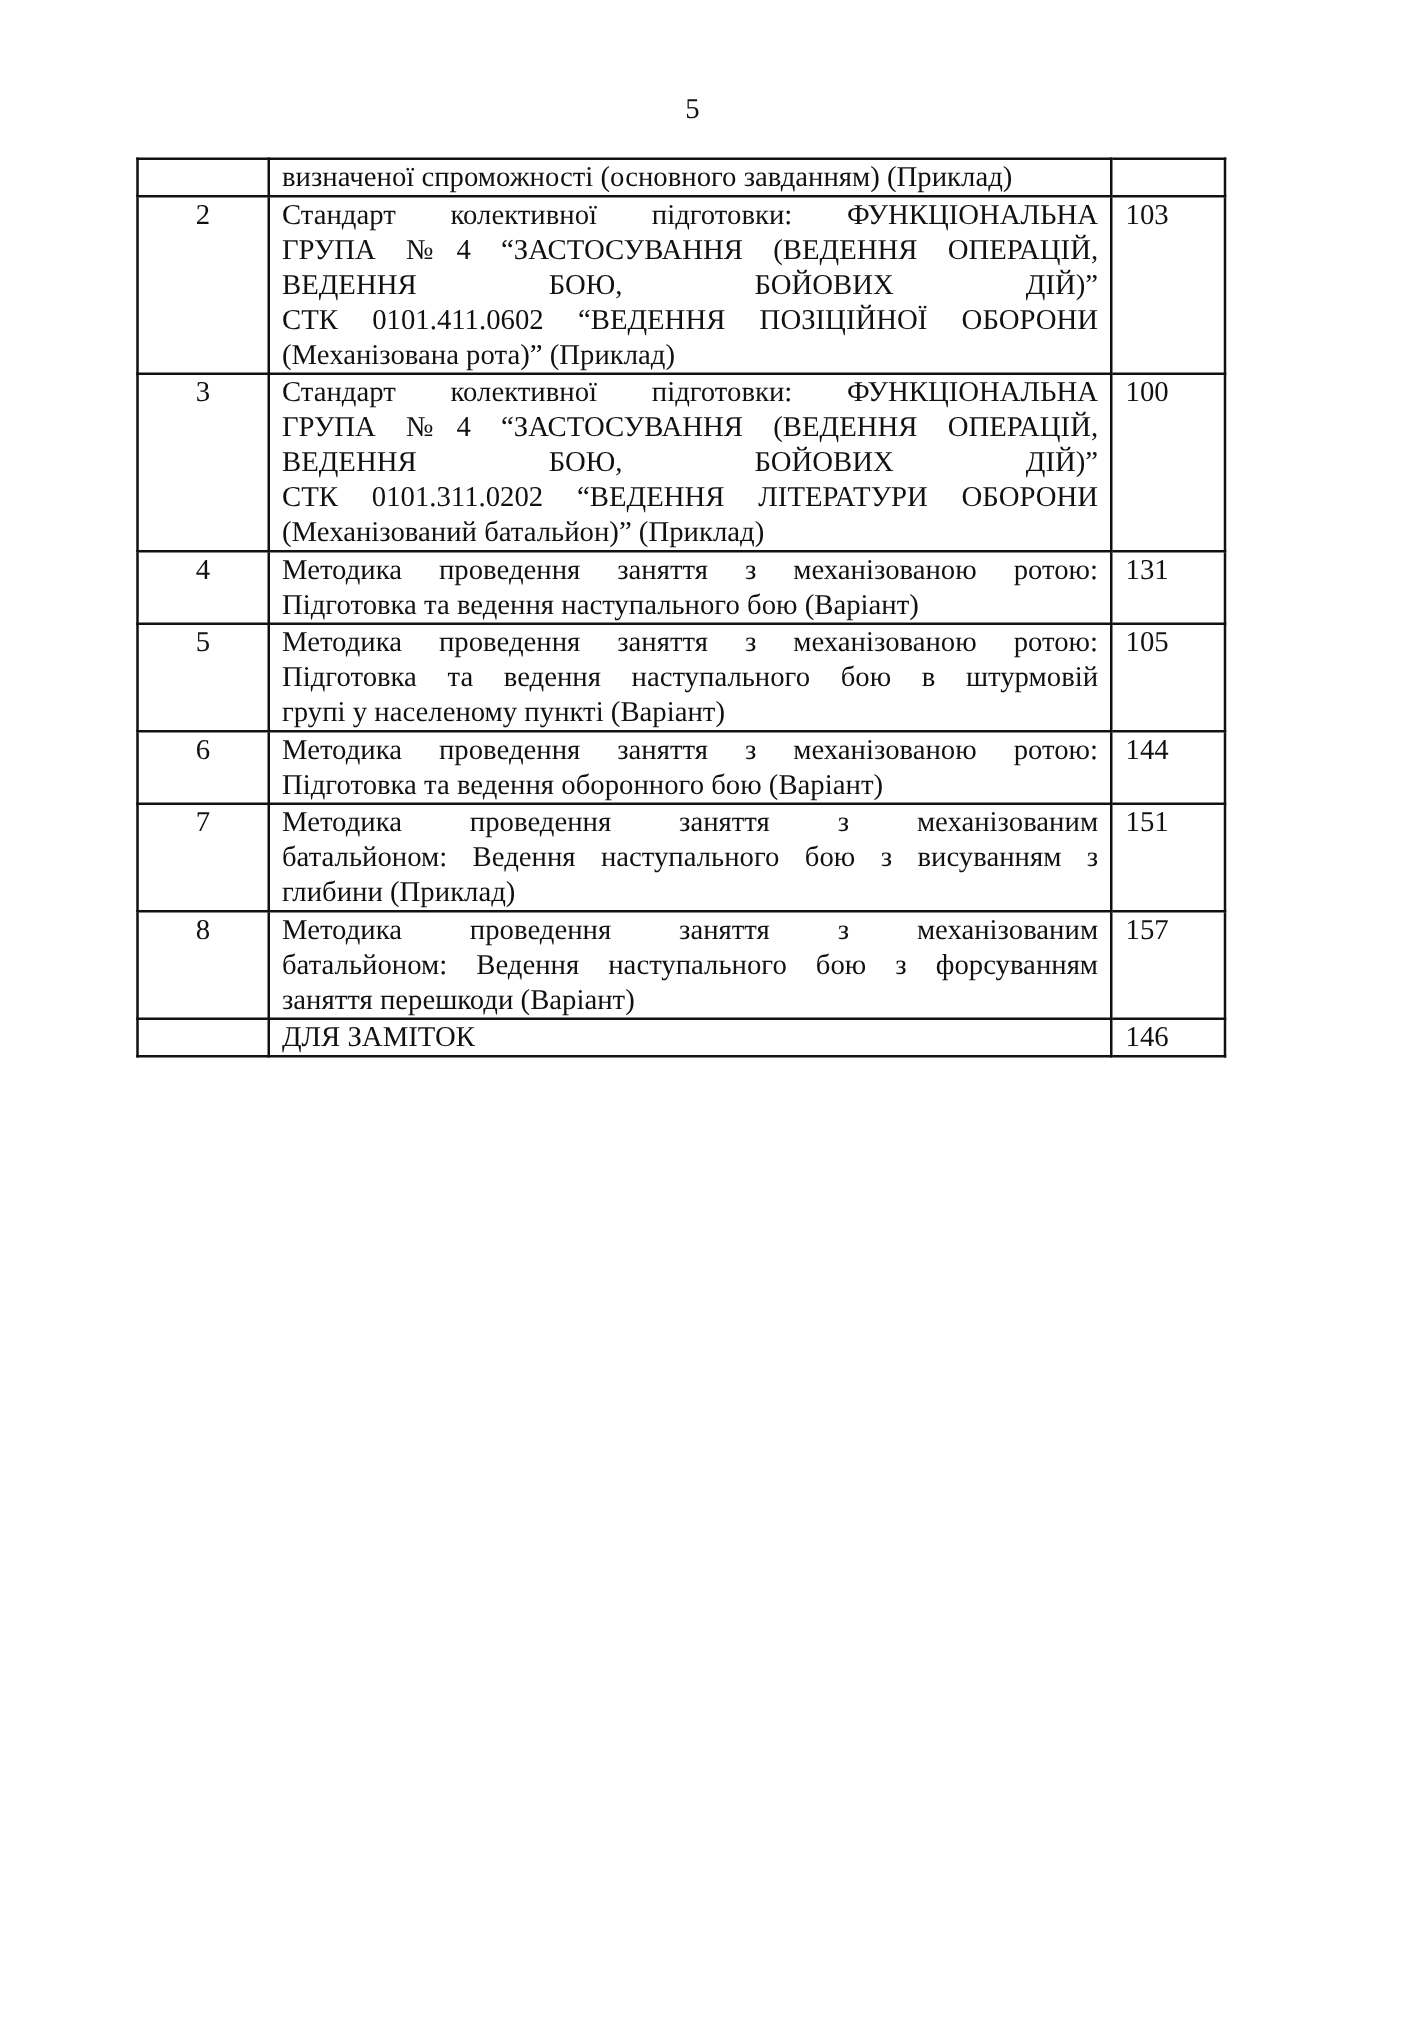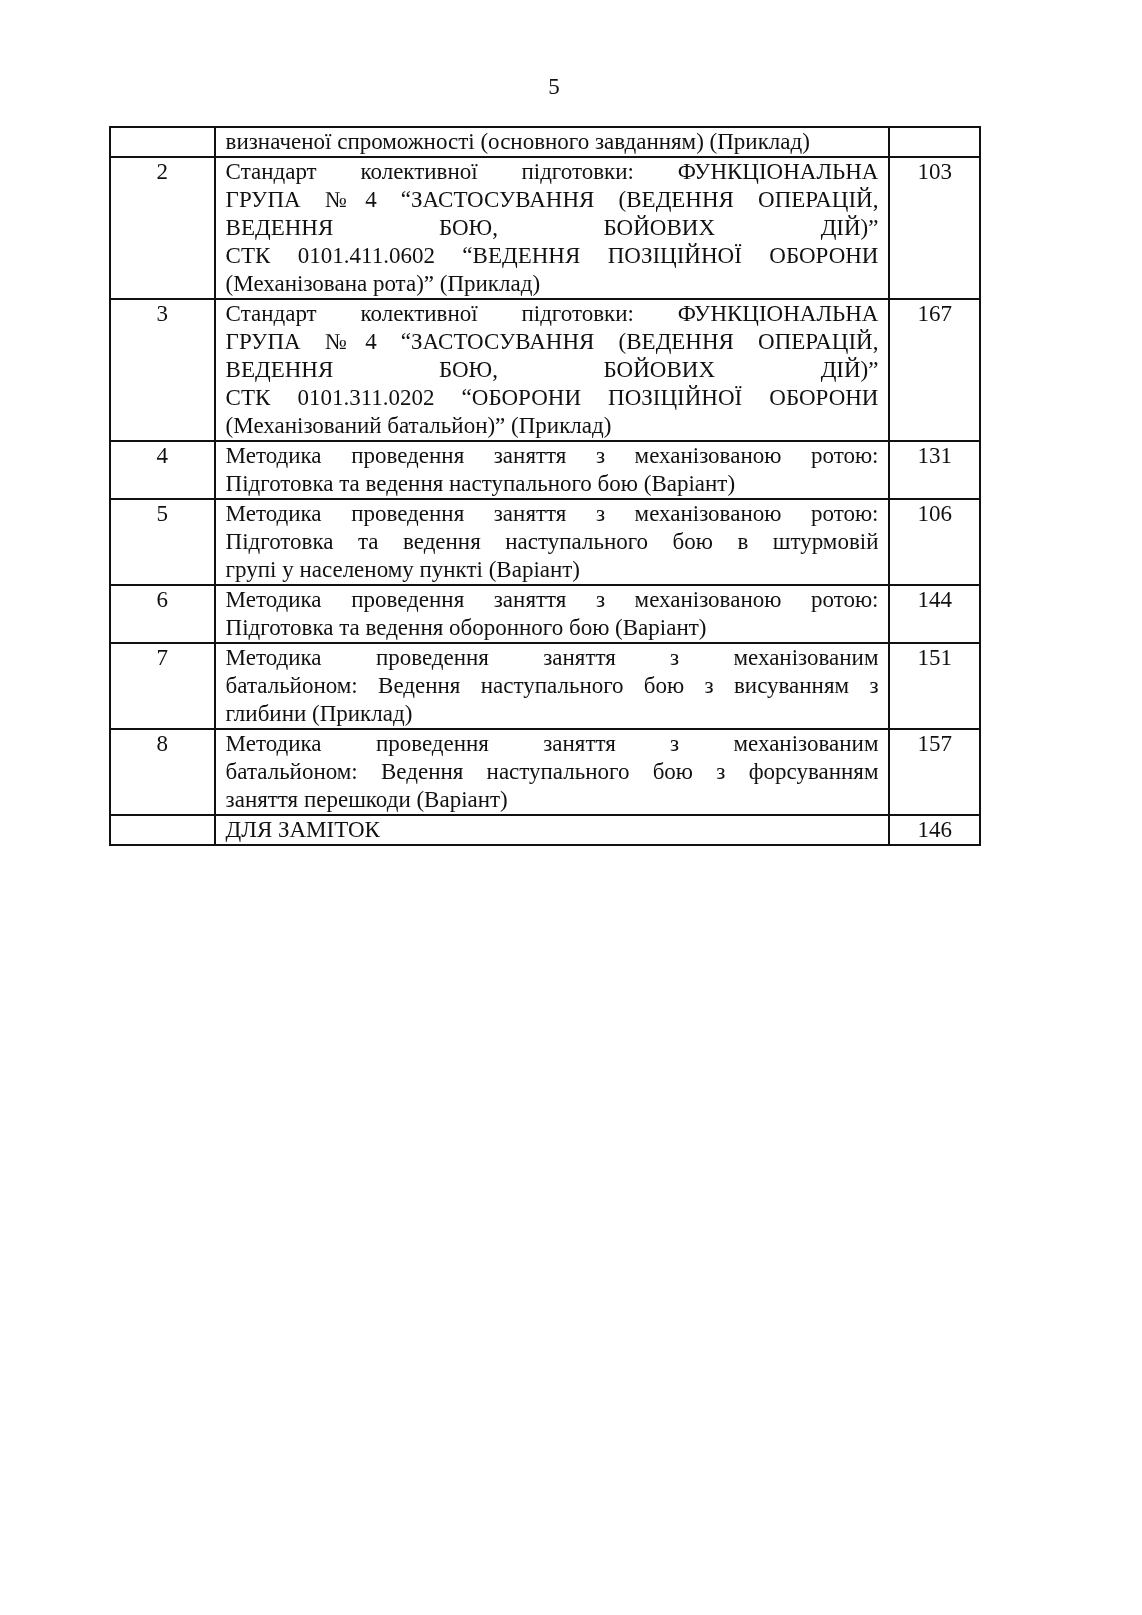--- a/index.html
+++ b/index.html
@@ -5,21 +5,21 @@
   html, body { margin: 0; padding: 0; background: #ffffff; }
   body { width: 1142px; height: 1615px; position: relative; overflow: hidden;
          font-family: "Liberation Serif", "DejaVu Serif", serif; color: #111; }
   .page-number { position: absolute; top: 74px; left: 0; width: 1108px; text-align: center;
                  font-size: 23px; }
   table.toc { position: absolute; top: 126px; left: 109px; width: 872px;
               border-collapse: collapse; font-size: 23px; line-height: 28px; }
   table.toc td { border: 2px solid #111; vertical-align: top; padding: 0 10px 0 10px; }
   td.num { width: 82px; text-align: center; }
   td.title { width: 649px; text-align: justify; margin-left: 48px; }
-  td.page { width: 68px; text-align: center; }
+  td.page { width: 68px; }
   .line { display: block; text-align: justify; text-align-last: justify; }
   .line.last { text-align-last: left; }
 </style>
 </head>
 <body>
 
 <div class="page-number">5</div>
 
 <table class="toc">
   <tbody id="toc-body">
@@ -40,41 +40,41 @@
           <span class="line last">(Механізована рота)” (Приклад)</span>
         </td>
         <td class="page">103</td>
       </tr>
       <tr>
         <td class="num">3</td>
         <td class="title">
           <span class="line">Стандарт колективної підготовки: ФУНКЦІОНАЛЬНА</span>
           <span class="line">ГРУПА №4 “ЗАСТОСУВАННЯ (ВЕДЕННЯ ОПЕРАЦІЙ,</span>
           <span class="line">ВЕДЕННЯ БОЮ, БОЙОВИХ ДІЙ)”</span>
-          <span class="line">СТК 0101.311.0202 “ОБОРОНИ ПОЗІЦІЙНОЇ ОБОРОНИ</span>
+          <span class="line">СТК 0101.311.0202 “ВЕДЕННЯ ЛІТЕРАТУРИ ОБОРОНИ</span>
           <span class="line last">(Механізований батальйон)” (Приклад)</span>
         </td>
-        <td class="page">167</td>
+        <td class="page">100</td>
       </tr>
       <tr>
         <td class="num">4</td>
         <td class="title">
           <span class="line">Методика проведення заняття з механізованою ротою:</span>
           <span class="line last">Підготовка та ведення наступального бою (Варіант)</span>
         </td>
         <td class="page">131</td>
       </tr>
       <tr>
         <td class="num">5</td>
         <td class="title">
           <span class="line">Методика проведення заняття з механізованою ротою:</span>
           <span class="line">Підготовка та ведення наступального бою в штурмовій</span>
           <span class="line last">групі у населеному пункті (Варіант)</span>
         </td>
-        <td class="page">106</td>
+        <td class="page">105</td>
       </tr>
       <tr>
         <td class="num">6</td>
         <td class="title">
           <span class="line">Методика проведення заняття з механізованою ротою:</span>
           <span class="line last">Підготовка та ведення оборонного бою (Варіант)</span>
         </td>
         <td class="page">144</td>
       </tr>
       <tr>

